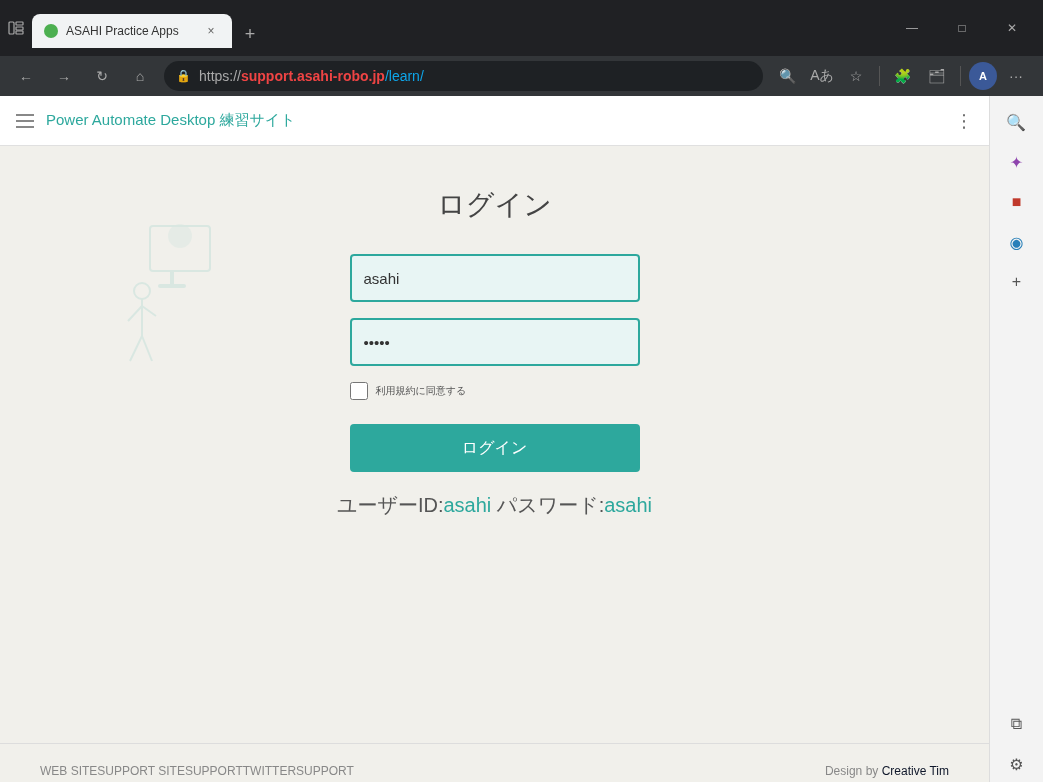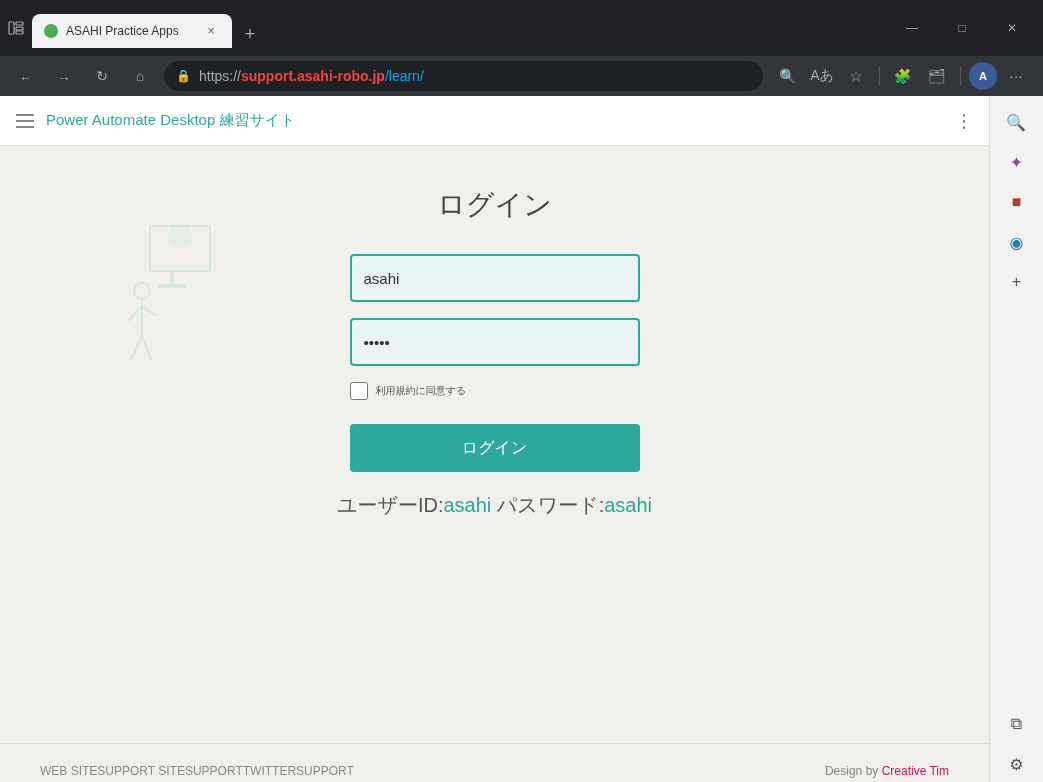--- a/index.html
+++ b/index.html
@@ -335,21 +335,21 @@
       color: #888;
       cursor: pointer;
       text-decoration: none;
     }
     .footer-right {
       text-align: right;
       font-size: 12px;
       color: #888;
     }
     .creative-tim {
-      color: #be185d;
+      color: #0f172a;
       text-align: right;
     }
 
     
     .right-sidebar {
       width: 54px;
       background: #f3f3f3;
       display: flex;
       flex-direction: column;
       align-items: center;

